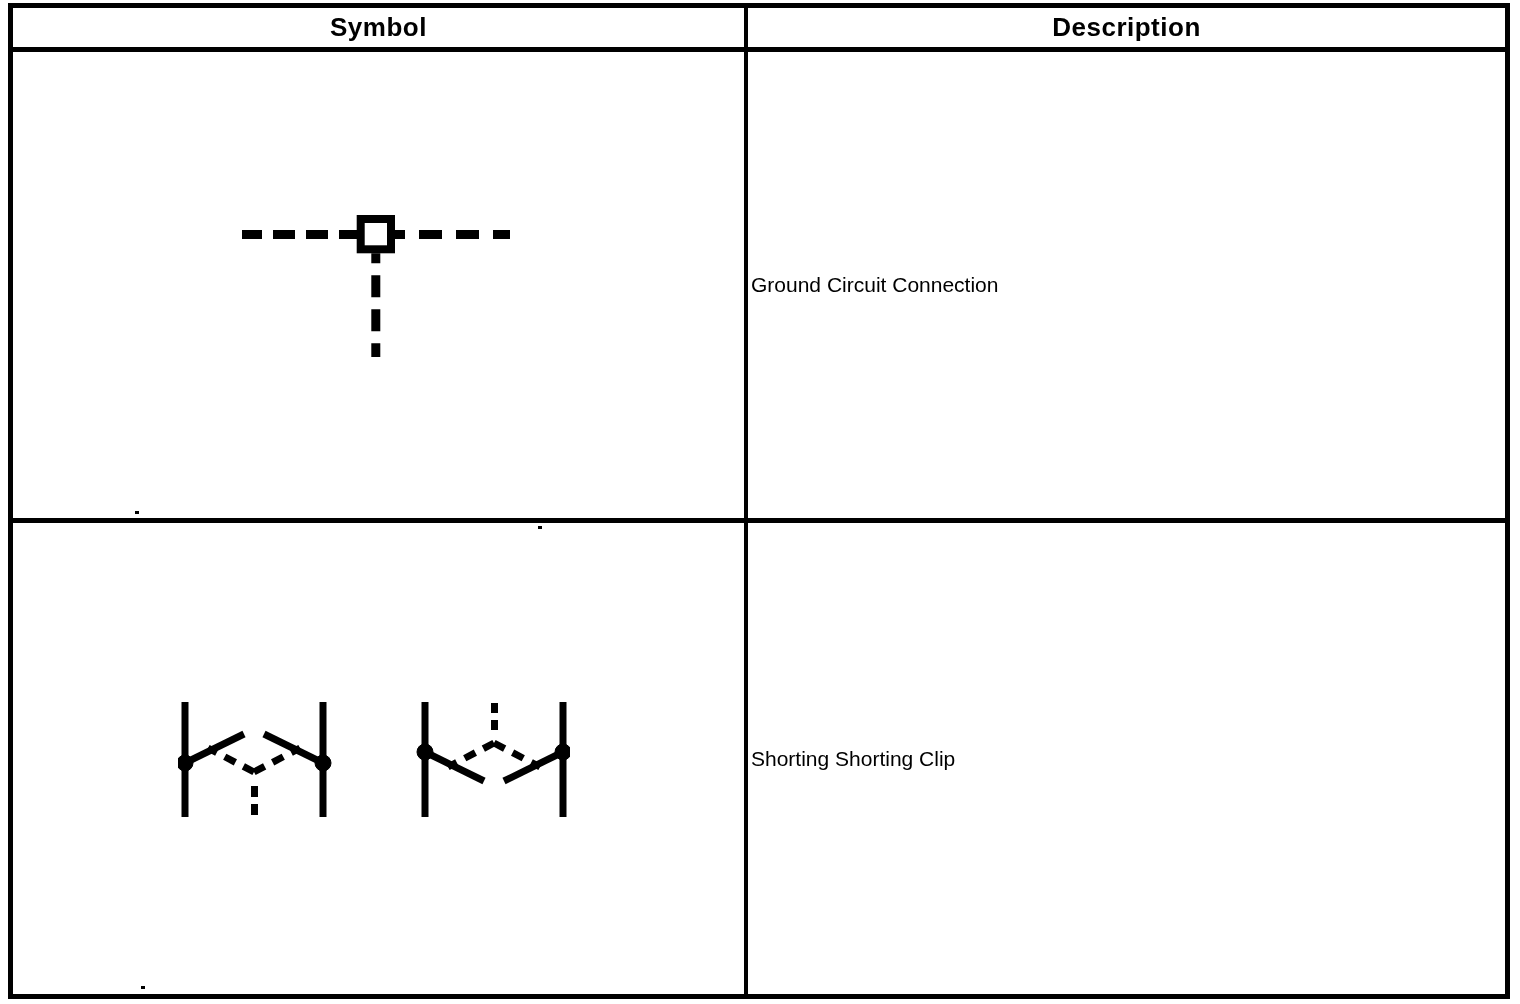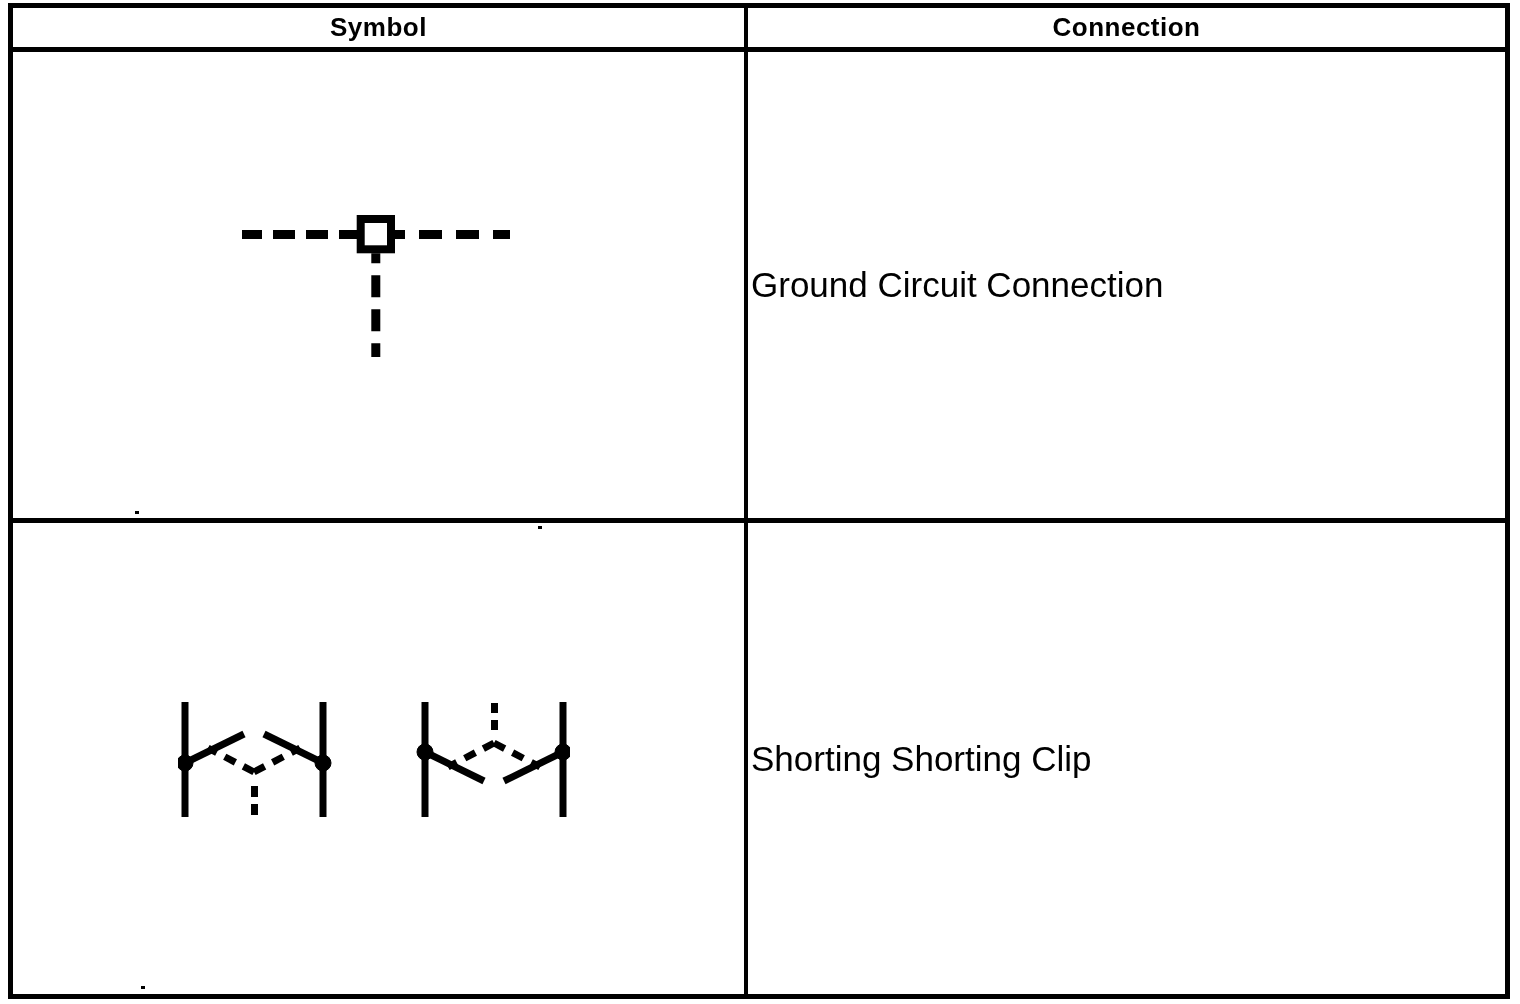--- a/index.html
+++ b/index.html
@@ -40,21 +40,21 @@
     align-items: center;
     justify-content: center;
     font-size: 26px;
     font-weight: bold;
     letter-spacing: 0.5px;
   }
   .desc-cell {
     display: flex;
     align-items: center;
     padding-left: 3px;
-    font-size: 35px;
+    font-size: 21px;
     font-weight: normal;
   }
   .symbol-svg {
     position: absolute;
     display: block;
   }
   .svg-ground { left: 225px; top: 163px; }
   .svg-clip   { left: 165px; top: 175px; }
   .speck {
     position: absolute;
@@ -69,21 +69,21 @@
 </style>
 </head>
 <body>
 
 <div class="frame">
 
   <div class="cell col-divider row-divider header-cell">
     <span>Symbol</span>
   </div>
   <div class="cell row-divider header-cell">
-    <span>Connection</span>
+    <span>Description</span>
   </div>
 
   <div class="cell col-divider row-divider">
     <svg class="symbol-svg svg-ground" width="274" height="144" viewBox="0 0 274 144">
       <g stroke="#000000" fill="none">
 
         <line x1="4" y1="19.5" x2="119" y2="19.5" stroke-width="9" stroke-dasharray="22 11" stroke-dashoffset="2"></line>
 
         <line x1="157" y1="19.5" x2="272" y2="19.5" stroke-width="9" stroke-dasharray="23 14" stroke-dashoffset="13"></line>
 

